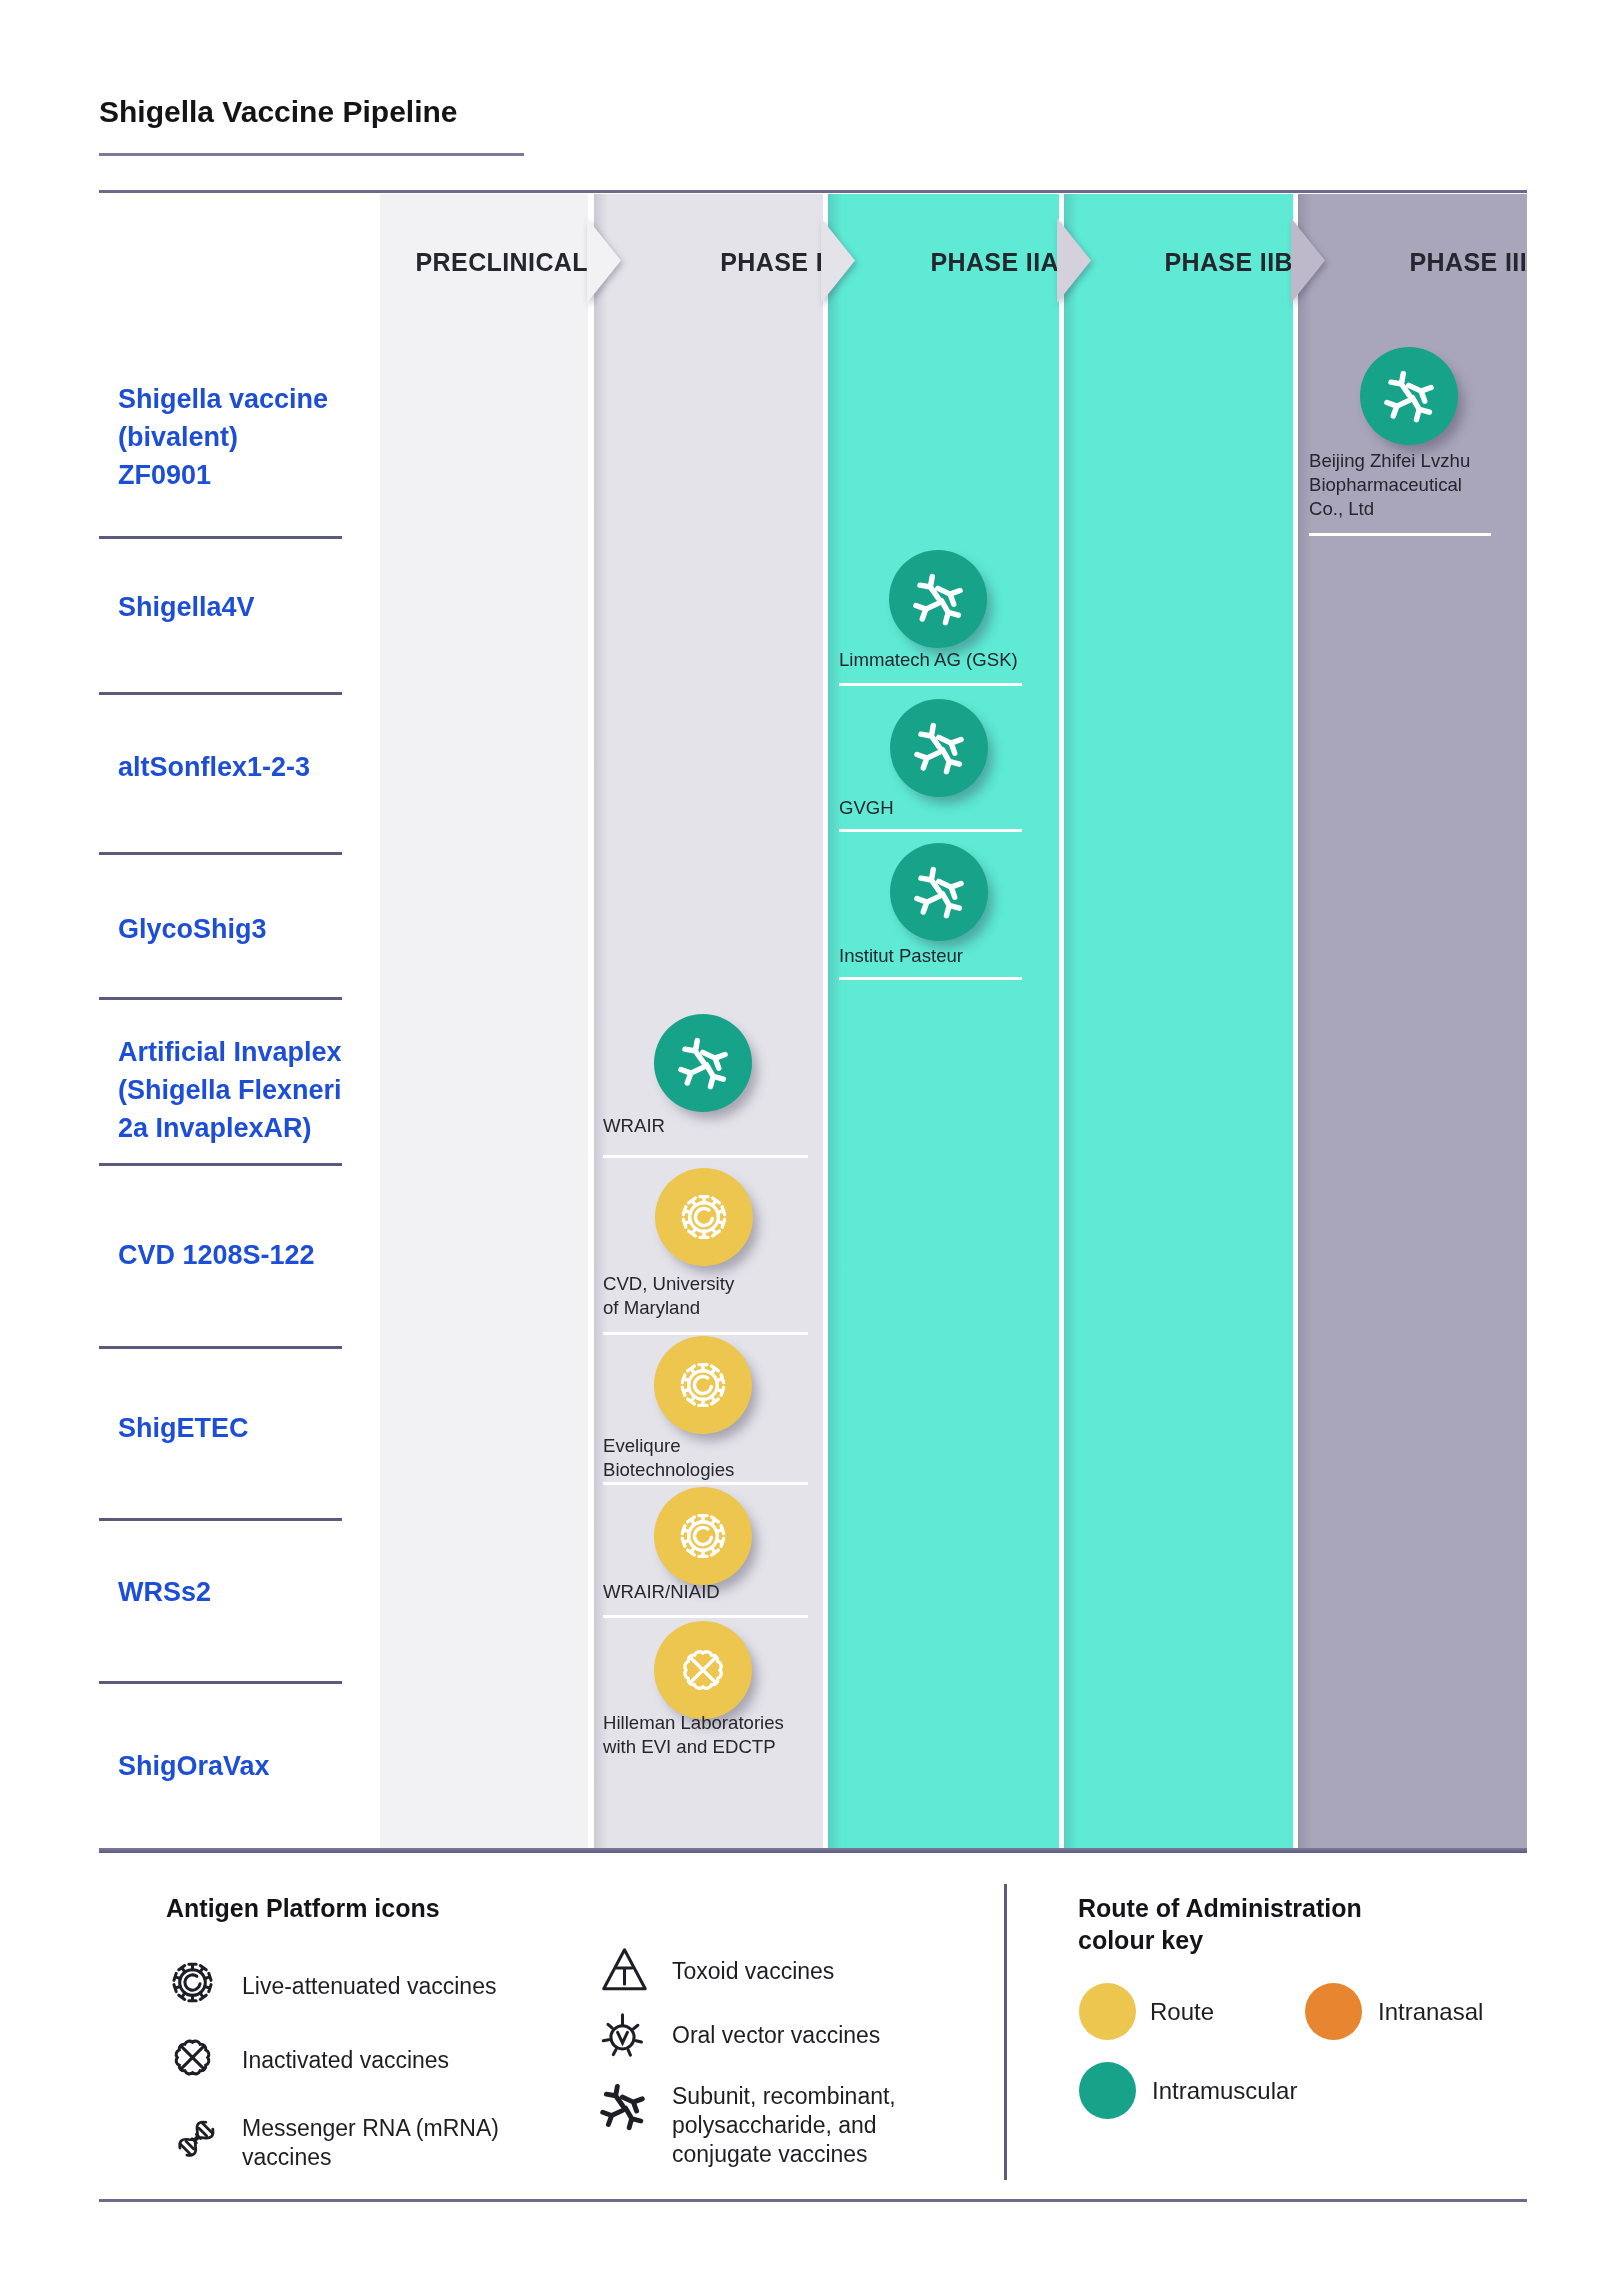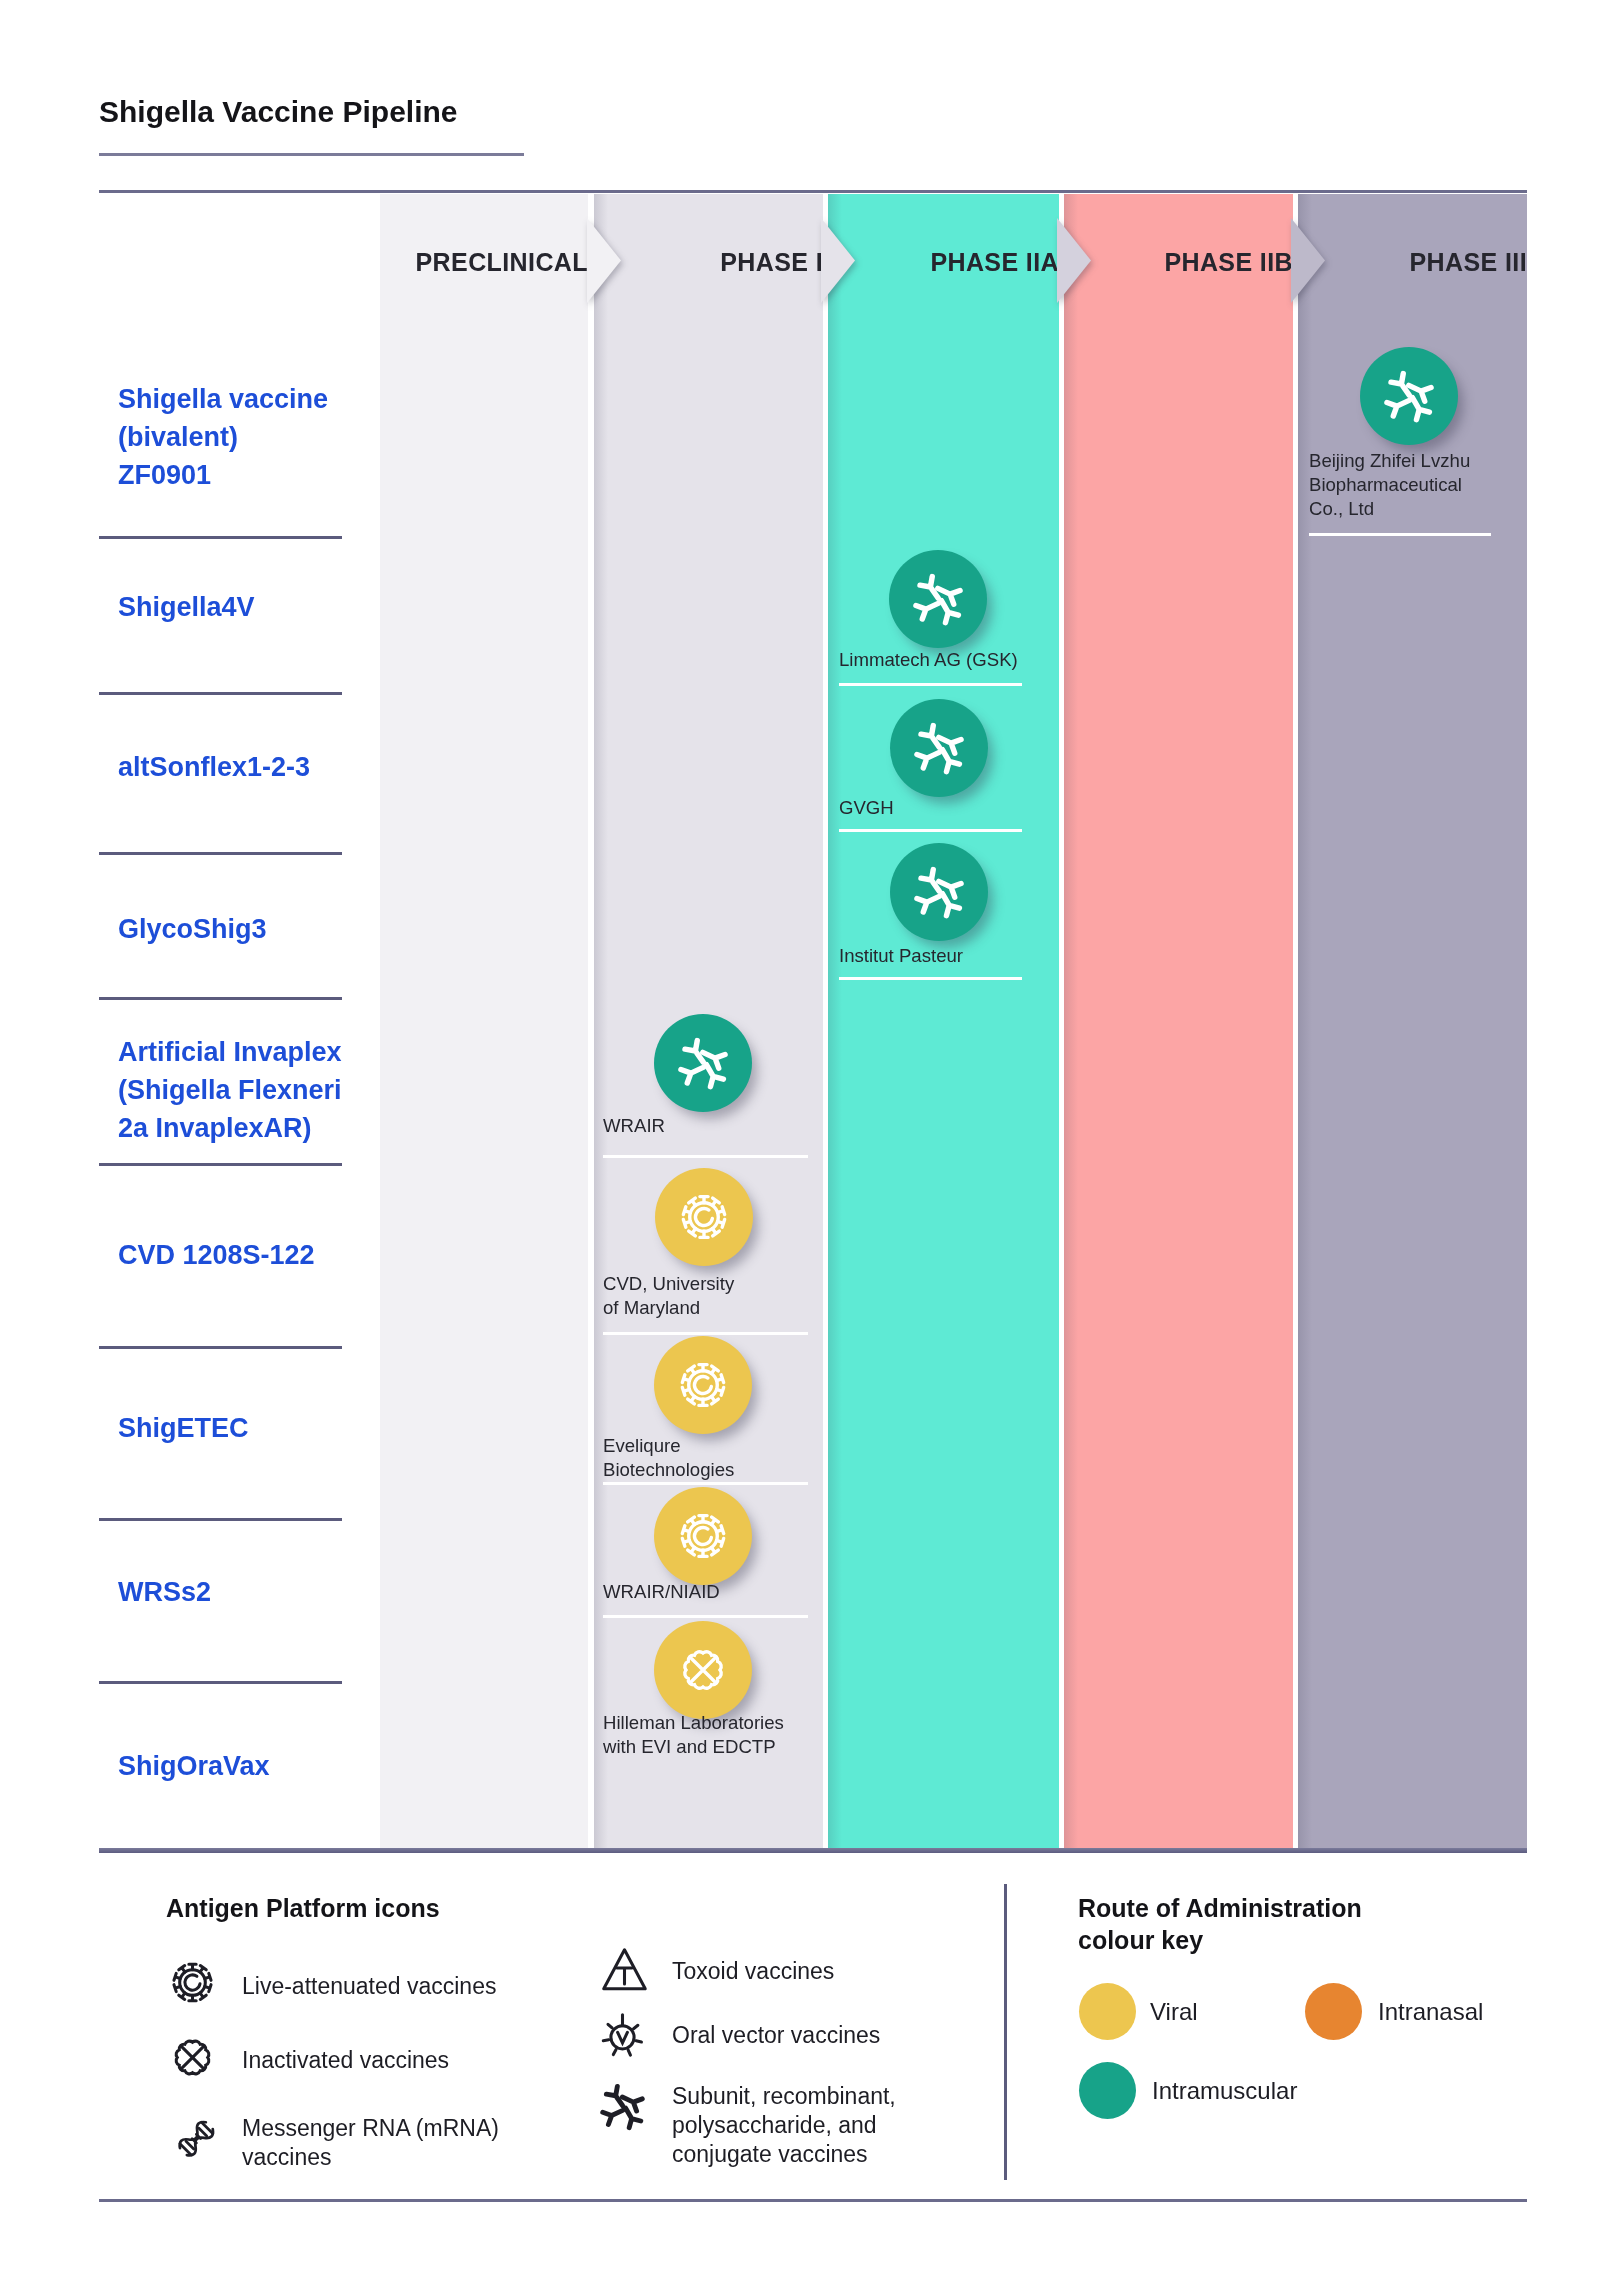--- a/index.html
+++ b/index.html
@@ -161,21 +161,21 @@
     <div class="band-header">PRECLINICAL</div>
   </div>
   <div class="band" style="left:594px; width:229px; background:#e5e3ea;">
     <div class="inshadow"></div>
     <div class="band-header">PHASE I</div>
   </div>
   <div class="band" style="left:828px; width:231px; background:#5eead4;">
     <div class="inshadow"></div>
     <div class="band-header">PHASE IIA</div>
   </div>
-  <div class="band" style="left:1064px; width:229px; background:#fca5a5;">
+  <div class="band" style="left:1064px; width:229px; background:#5eead4;">
     <div class="inshadow"></div>
     <div class="band-header">PHASE IIB</div>
   </div>
   <div class="band" style="left:1298px; width:229px; background:#a9a5bb;">
     <div class="inshadow"></div>
     <div class="band-header">PHASE III</div>
   </div>
 
   <div class="chev-wrap" style="left:587px; top:218px;">
       <div class="chev" style="background:#f2f1f4;"></div>
@@ -332,21 +332,21 @@
   <div class="abs legend-label prewrap" style="left:672px; top:2082px;">Subunit, recombinant,
 polysaccharide, and
 conjugate vaccines</div>
 
   <div class="abs vdivider" style="left:1004px; top:1884px; height:296px;"></div>
 
   <div class="abs legend-heading prewrap" style="left:1078px; top:1892px;">Route of Administration
 colour key</div>
 
   <div class="route-dot c-oral" style="left:1079px; top:1983px;"></div>
-  <div class="abs route-label" style="left:1150px; top:1998px;">Viral</div>
+  <div class="abs route-label" style="left:1150px; top:1998px;">Route</div>
 
   <div class="route-dot c-intranasal" style="left:1305px; top:1983px;"></div>
   <div class="abs route-label" style="left:1378px; top:1998px;">Intranasal</div>
 
   <div class="route-dot c-intramuscular" style="left:1079px; top:2062px;"></div>
   <div class="abs route-label" style="left:1152px; top:2077px;">Intramuscular</div>
 
   <div class="abs rule" style="left:99px; top:2199px; width:1428px; height:3.4px;"></div>
 
 </div>

